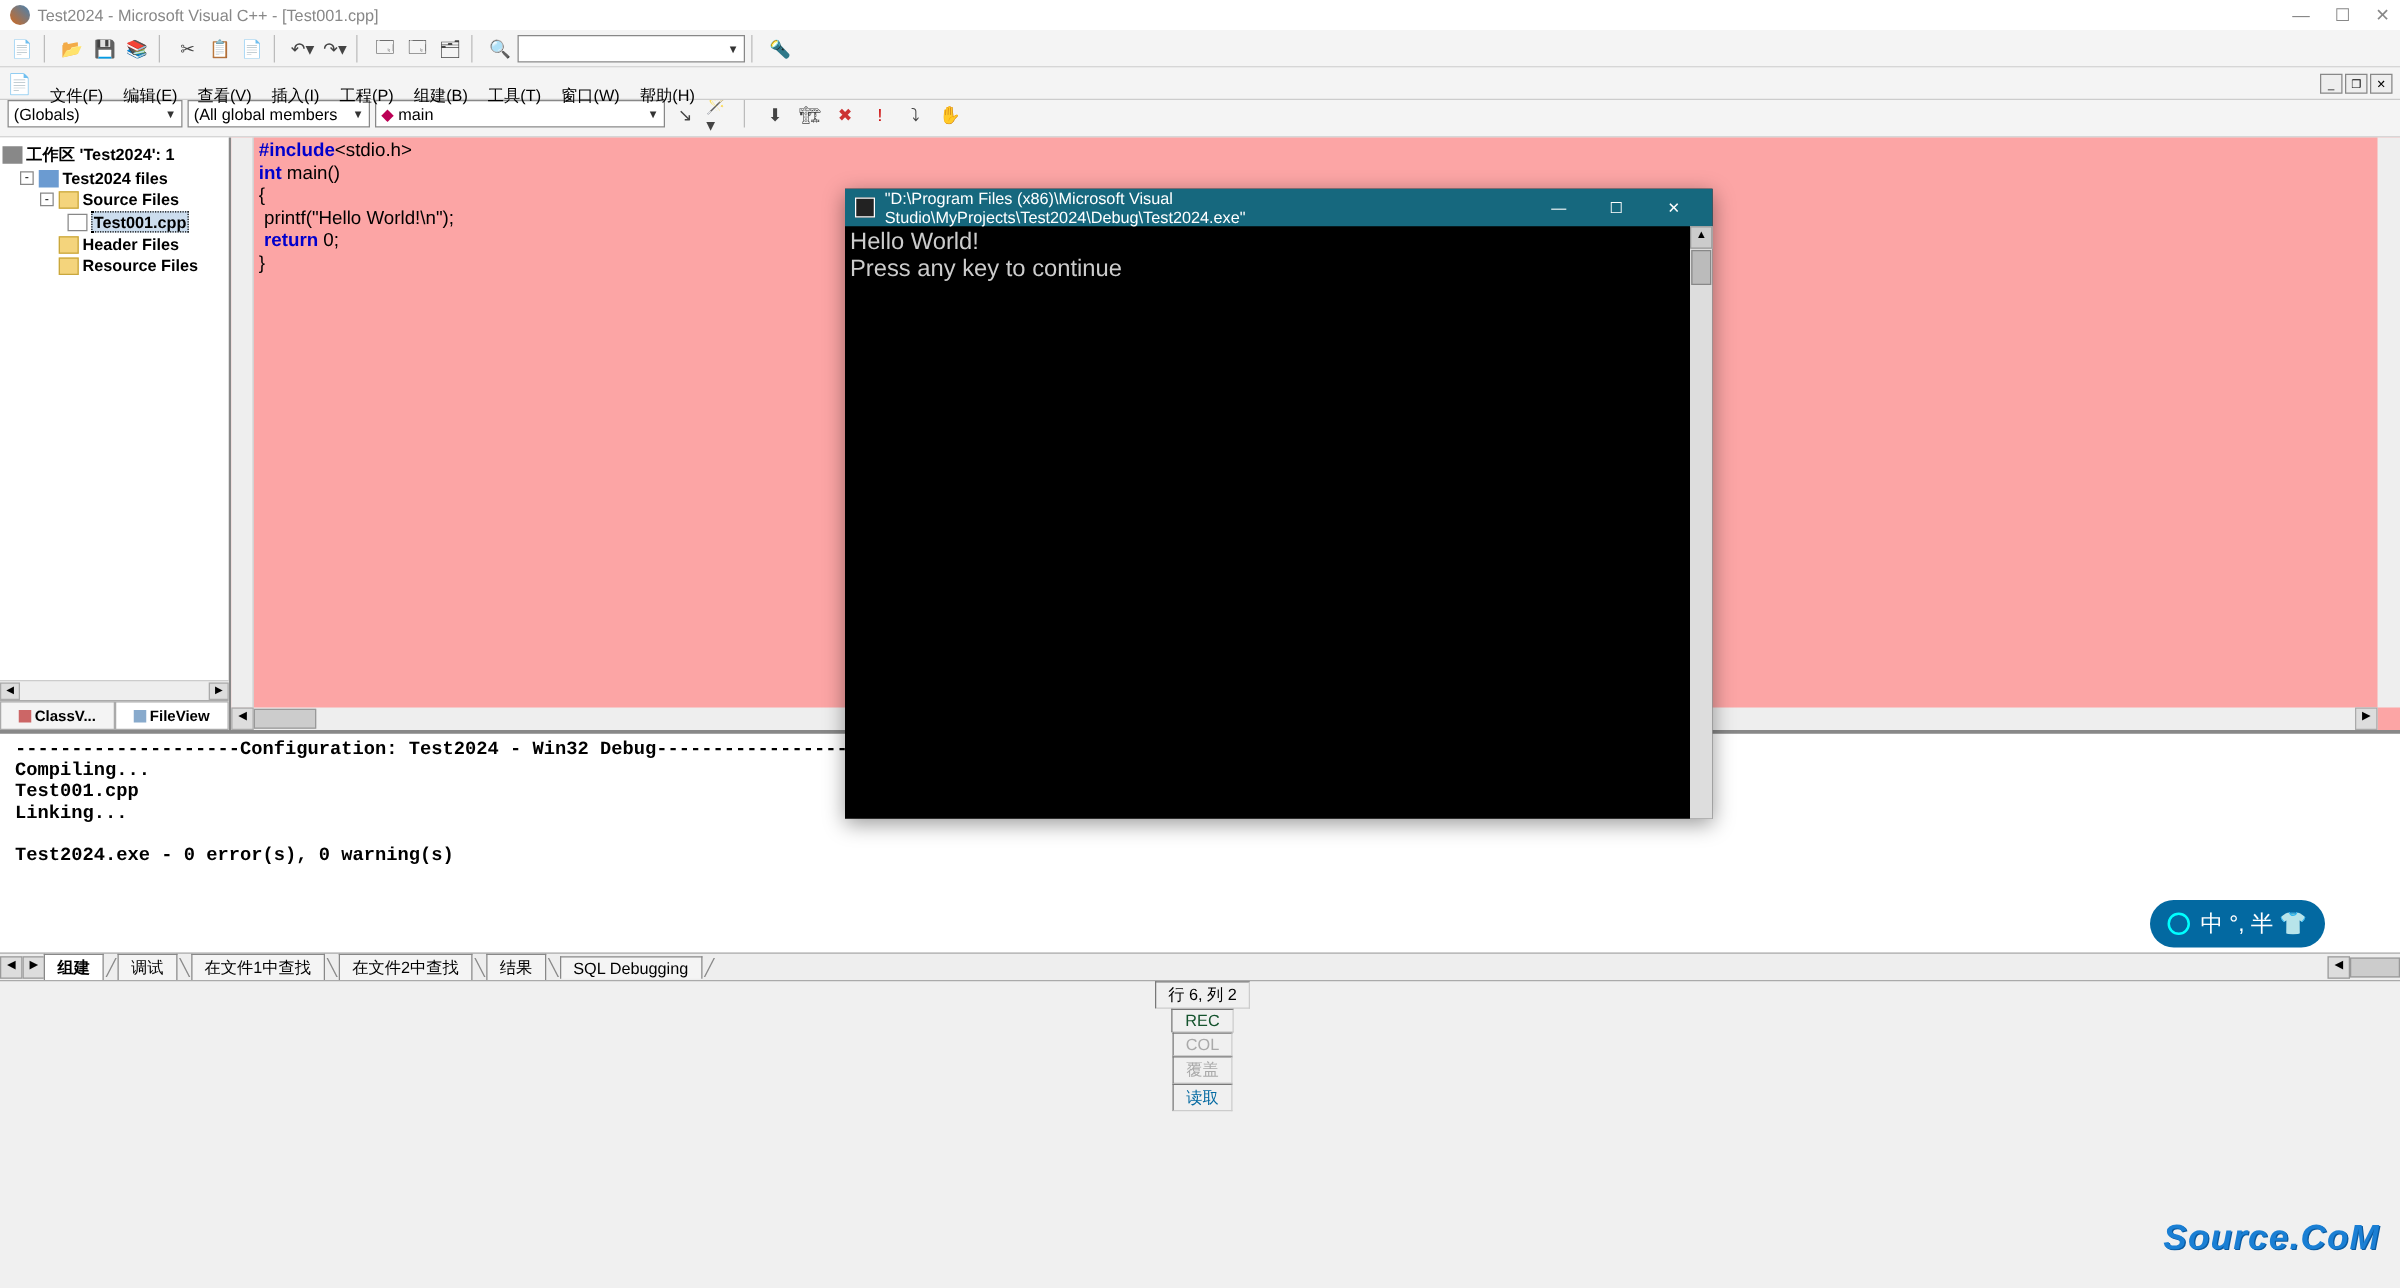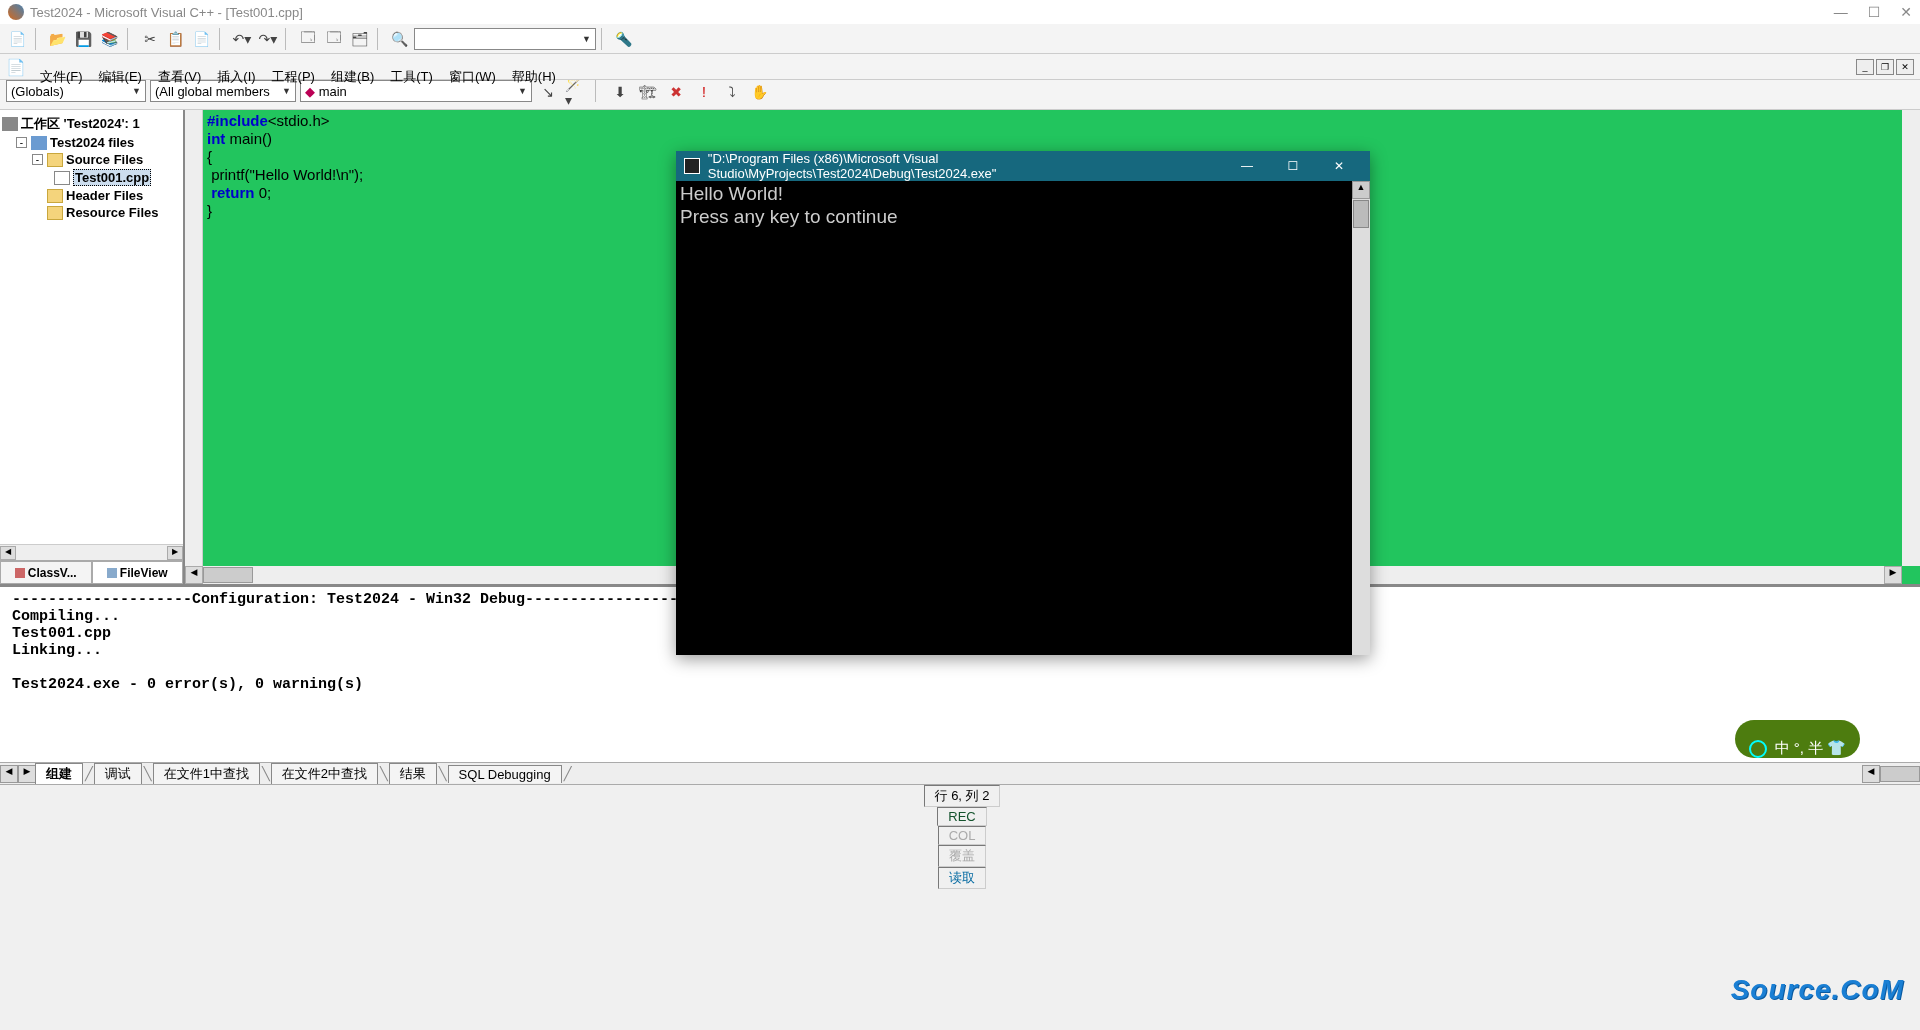--- a/index.html
+++ b/index.html
@@ -30,21 +30,21 @@
 .ticon.workspace { background: #888; }
 .ticon.project { background: #6b9bd1; }
 .ticon.folder { background: #f4d47c; border: 1px solid #c9a73d; }
 .ticon.cpp { background: #fff; border: 1px solid #888; position: relative; }
 .tree-row.selected span.label { background: #cde; border: 1px dotted #000; padding: 0 1px; }
 .side-scroll { height: 16px; background: #eee; border-top: 1px solid #ccc; display: flex; align-items: center; }
 .side-scroll .sbtn { width: 16px; height: 14px; background: #ddd; border: 1px solid #aaa; font-size: 8px; text-align: center; cursor: pointer; }
 .side-tabs { height: 24px; background: #eee; display: flex; border-top: 1px solid #aaa; }
 .side-tab { flex: 1; border: 1px solid #aaa; background: #f4f4f4; font-size: 12px; display: flex; align-items: center; justify-content: center; gap: 3px; cursor: pointer; font-weight: bold; }
 .side-tab .ico { width: 10px; height: 10px; }
-.editor { flex: 1; background: #22c55e; position: relative; font-family: "Courier New", monospace; font-size: 15px; }
+.editor { flex: 1; background: #fca5a5; position: relative; font-family: "Courier New", monospace; font-size: 15px; }
 .editor-gutter { position: absolute; left: 0; top: 0; bottom: 18px; width: 18px; background: #eee; border-right: 1px solid #ccc; }
 .editor-content { padding: 2px 0 0 22px; line-height: 18px; }
 .editor-content pre { font-family: inherit; }
 .kw { color: #0000cc; font-weight: bold; }
 .editor-hscroll { position: absolute; bottom: 0; left: 0; right: 18px; height: 18px; background: #eee; display: flex; }
 .editor-hscroll .sbtn { width: 18px; height: 18px; background: #ddd; border: 1px solid #aaa; font-size: 9px; text-align: center; cursor: pointer; }
 .editor-hscroll .thumb { width: 50px; height: 16px; background: #ccc; border: 1px solid #999; margin-top: 1px; }
 .editor-vscroll { position: absolute; right: 0; top: 0; bottom: 18px; width: 18px; background: #eee; }
 .output-panel { height: 200px; border-top: 3px solid #888; background: #fff; display: flex; flex-direction: column; }
 .output-text { flex: 1; padding: 4px 12px; font-family: "Courier New", monospace; font-size: 15px; font-weight: bold; overflow: auto; white-space: pre; }
@@ -58,21 +58,21 @@
 .status-spacer { flex: 1; }
 .console-window { position: absolute; left: 676px; top: 151px; width: 694px; height: 504px; background: #000; box-shadow: 0 4px 16px rgba(0,0,0,0.4); }
 .console-title { height: 30px; background: #16687e; display: flex; align-items: center; padding: 0 8px; color: #fff; font-size: 13px; }
 .console-title .cicon { width: 16px; height: 16px; background: #222; border: 1px solid #fff; margin-right: 8px; }
 .console-title .ccontrols { margin-left: auto; display: flex; gap: 0; }
 .console-title .cbtn { width: 46px; height: 30px; display: flex; align-items: center; justify-content: center; color: #fff; cursor: pointer; font-size: 12px; }
 .console-body { padding: 2px 4px; color: #ccc; font-family: "NSimSun","Courier New",monospace; font-size: 19px; white-space: pre; position: relative; height: calc(100% - 30px); }
 .console-vscroll { position: absolute; right: 0; top: 30px; bottom: 0; width: 18px; background: #ddd; }
 .console-vscroll .sbtn { width: 18px; height: 18px; background: #ccc; border: 1px solid #999; font-size: 9px; text-align: center; }
 .console-vscroll .vthumb { width: 16px; height: 28px; background: #bbb; border: 1px solid #888; margin: 1px; }
-.ime-pill { position: absolute; right: 60px; top: 720px; background: #4d7c0f; border-radius: 20px; height: 38px; padding: 0 14px; display: flex; align-items: flex-end; color: #fff; font-size: 15px; gap: 8px; }
+.ime-pill { position: absolute; right: 60px; top: 720px; background: #0369a1; border-radius: 20px; height: 38px; padding: 0 14px; display: flex; align-items: center; color: #fff; font-size: 18px; gap: 8px; }
 .ime-pill .dot { width: 18px; height: 18px; border: 2px solid #0ff; border-radius: 50%; }
 .watermark { position: absolute; right: 16px; bottom: 24px; font-size: 28px; font-weight: bold; font-style: italic; color: #1a7fd4; text-shadow: 1px 1px 0 #0a5aa0; letter-spacing: 1px; }
 .combo-long { width: 182px; }
 </style>
 </head>
 <body>
 
 <div class="titlebar">
   <div class="app-icon"></div>
   <span>Test2024 - Microsoft Visual C++ - [Test001.cpp]</span>

